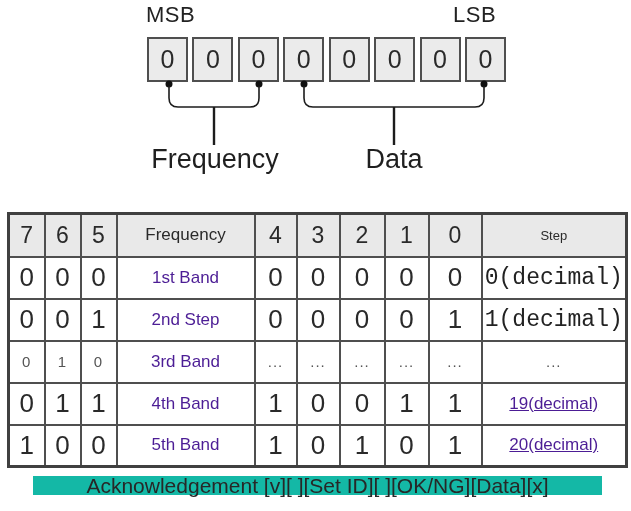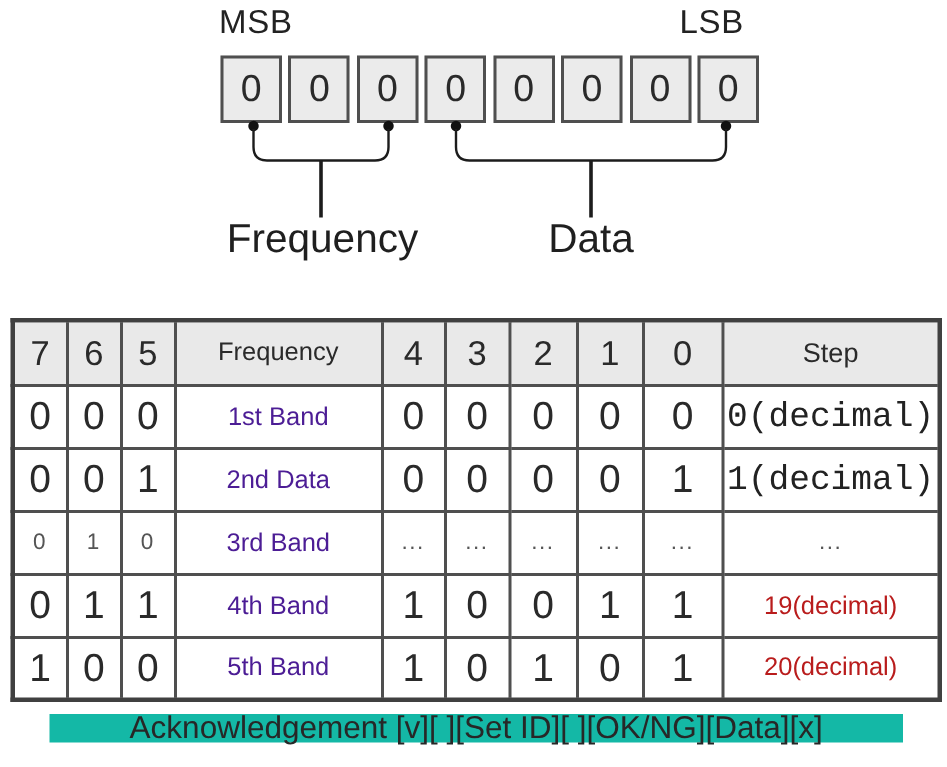--- a/index.html
+++ b/index.html
@@ -82,26 +82,26 @@
     white-space: nowrap;
   }
   .band-table thead th {
     height: 43px;
     background: #e9e9e9;
     font-weight: normal;
     font-size: 23px;
     color: #2a2a2a;
   }
   .band-table thead th.h-freq { font-size: 17px; }
-  .band-table thead th.h-step { font-size: 18px; margin-left: 10px; }
+  .band-table thead th.h-step { font-size: 13px; margin-left: 10px; }
   .band-table tbody td { height: 42px; background: #ffffff; }
   .band-table td.c-bit { font-size: 26px; color: #2a2a2a; }
   .band-table td.c-band { font-size: 17px; color: #4c1d95; }
   .band-table td.c-step-lg { font-size: 23px; color: #222222; font-family: Liberation Mono, monospace; }
-  .band-table td.c-step-sm { font-size: 17px; color: #b91c1c; }
+  .band-table td.c-step-sm { font-size: 17px; color: #4c1d95; text-decoration: underline; }
   .band-table tr.row-ellipsis td.c-bit { font-size: 15px; color: #555555; letter-spacing: 1px; }
   .band-table td.c-ellipsis { font-size: 15px; color: #555555; letter-spacing: 1px; }
 
   
   .ack-bar {
     position: absolute;
     left: 33px;
     top: 476px;
     width: 569px;
     height: 19px;
@@ -189,21 +189,21 @@
         <td class="c-bit">0</td>
         <td class="c-bit">0</td>
         <td class="c-bit">0</td>
         <td class="c-bit">0</td>
         <td class="c-step-lg">0(decimal)</td>
       </tr>
       <tr>
         <td class="c-bit">0</td>
         <td class="c-bit">0</td>
         <td class="c-bit">1</td>
-        <td class="c-band">2nd Data</td>
+        <td class="c-band">2nd Step</td>
         <td class="c-bit">0</td>
         <td class="c-bit">0</td>
         <td class="c-bit">0</td>
         <td class="c-bit">0</td>
         <td class="c-bit">1</td>
         <td class="c-step-lg">1(decimal)</td>
       </tr>
       <tr class="row-ellipsis">
         <td class="c-bit">0</td>
         <td class="c-bit">1</td>

